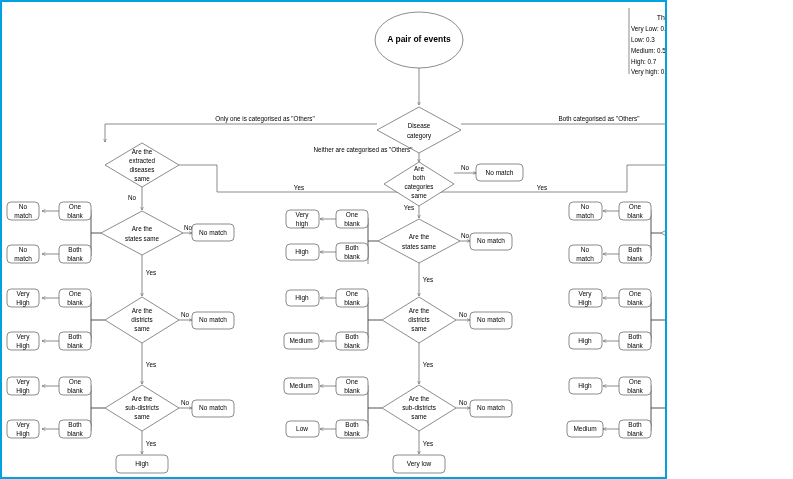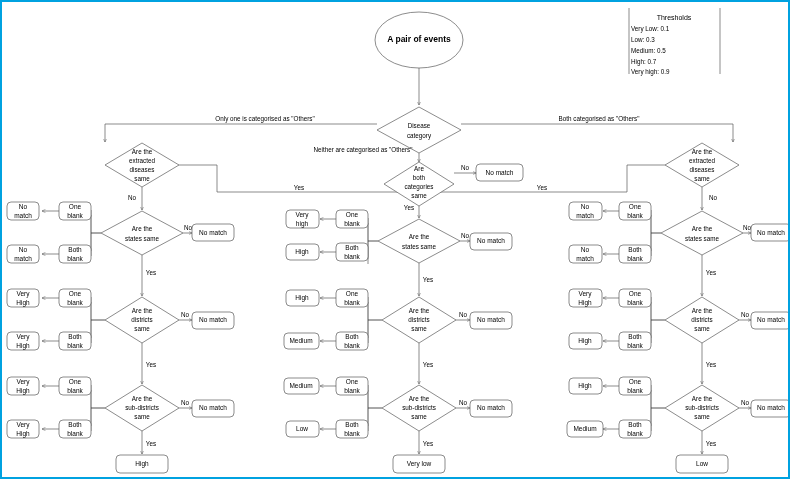--- a/index.html
+++ b/index.html
@@ -1,17 +1,17 @@
 <!DOCTYPE html>
 <html><head>
 <meta charset="utf-8">
 <style>
   html,body{margin:0;padding:0;background:#ffffff;}
   body{font-family:"Liberation Sans",sans-serif;}
-  #page{position:relative;width:790px;height:479px;background:#fff;overflow:hidden;
+  #page{position:relative;width:667px;height:479px;background:#fff;overflow:hidden;
         box-sizing:border-box;border:2px solid #00a2e0;}
   svg{position:absolute;left:0;top:0;width:793px;height:479px;}
   .node-text{font-family:"Liberation Sans",sans-serif;font-size:6.5px;fill:#000;
              text-anchor:middle;dominant-baseline:middle;}
   .diamond-text{font-size:6.3px;}
   .edge-label{font-family:"Liberation Sans",sans-serif;font-size:6.3px;fill:#000;
               text-anchor:middle;dominant-baseline:middle;}
   .start-text{font-family:"Liberation Sans",sans-serif;font-size:8.5px;font-weight:bold;
               fill:#000;text-anchor:middle;dominant-baseline:middle;}
   .thr-title{font-family:"Liberation Sans",sans-serif;font-size:7px;fill:#000;text-anchor:middle;}

